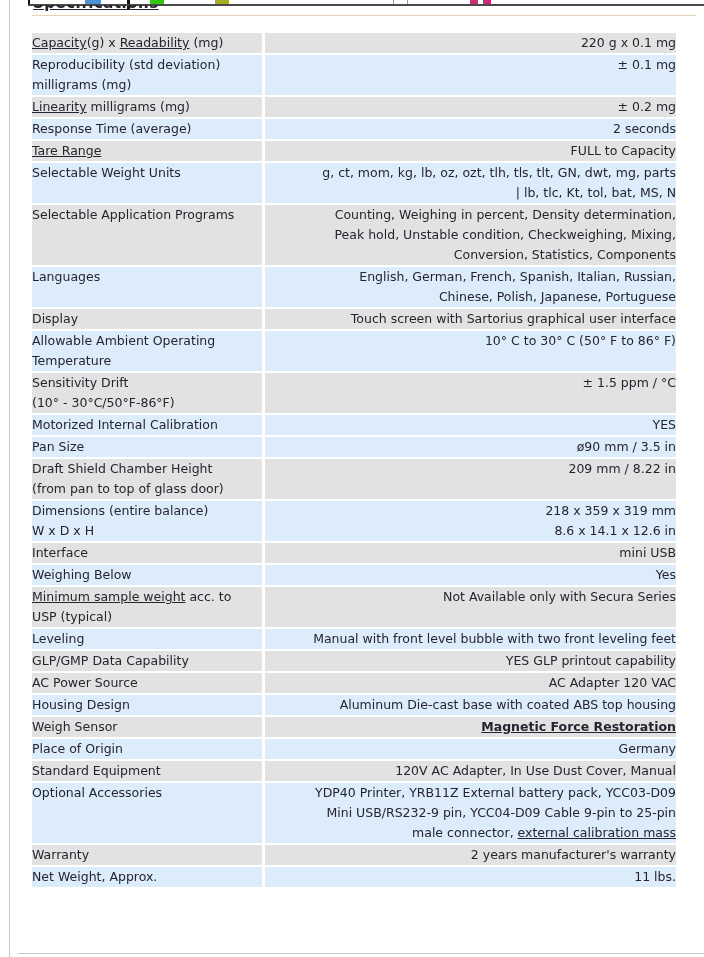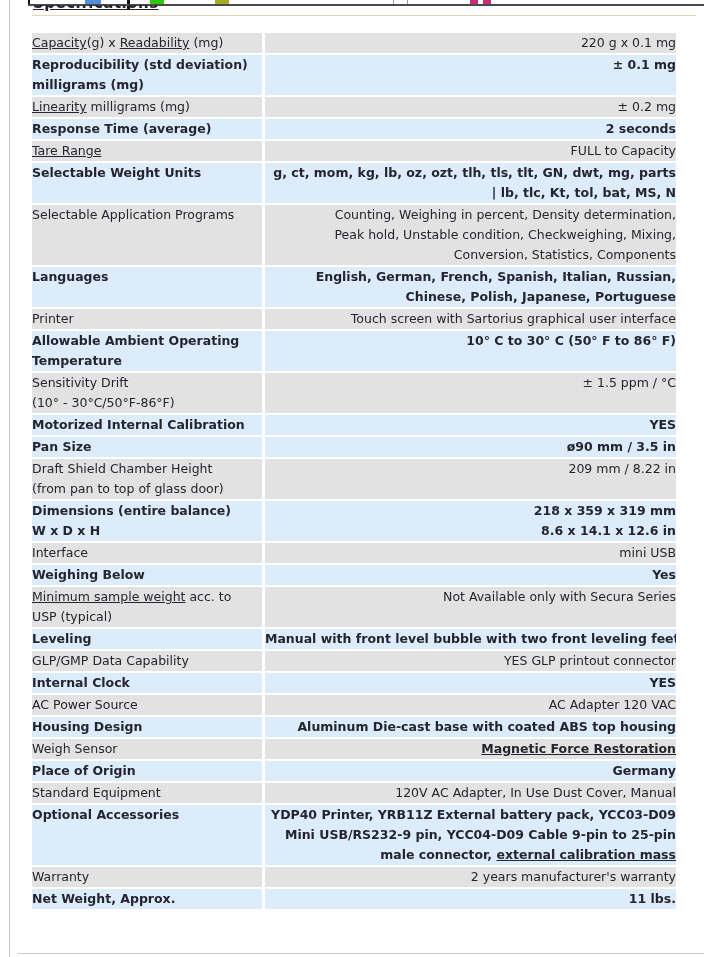--- a/index.html
+++ b/index.html
@@ -33,21 +33,21 @@
   
   table.specs {
     position:absolute; left:29px; top:31px; width:650px;
     border-collapse:separate; border-spacing:3px 2px; table-layout:fixed;
     font-size:12.5px; line-height:20px;
   }
   table.specs td { padding:0 0; vertical-align:top; white-space:nowrap; overflow:hidden; }
   td.label { width:230px; text-align:left; }
   td.value { text-align:right; }
   tr.gray td { background:var(--row-gray,#e2e2e2); }
-  tr.blue td { background:var(--row-blue,#dcecfb);font-weight:bold; }
+  tr.blue td { background:var(--row-blue,#dcecfb); }
   a.spec-link { color:inherit; text-decoration:underline; cursor:pointer; }
   .bold { font-weight:bold; }
 </style>
 </head>
 <body>
 
 <div class="left-rule"></div>
 
 <div>
   <div class="ticon i-blue" style="background: rgb(78, 143, 216);"></div>
@@ -94,21 +94,21 @@
       </tr>
       <tr class="gray">
         <td class="label"><span>Selectable Application Programs</span></td>
         <td class="value"><span>Counting, Weighing in percent, Density determination,</span><br><span>Peak hold, Unstable condition, Checkweighing, Mixing,</span><br><span>Conversion, Statistics, Components</span></td>
       </tr>
       <tr class="blue">
         <td class="label"><span>Languages</span></td>
         <td class="value"><span>English, German, French, Spanish, Italian, Russian,</span><br><span>Chinese, Polish, Japanese, Portuguese</span></td>
       </tr>
       <tr class="gray">
-        <td class="label"><span>Printer</span></td>
+        <td class="label"><span>Display</span></td>
         <td class="value"><span>Touch screen with Sartorius graphical user interface</span></td>
       </tr>
       <tr class="blue">
         <td class="label"><span>Allowable Ambient Operating</span><br><span>Temperature</span></td>
         <td class="value"><span>10° C to 30° C (50° F to 86° F)</span></td>
       </tr>
       <tr class="gray">
         <td class="label"><span>Sensitivity Drift</span><br><span>(10° - 30°C/50°F-86°F)</span></td>
         <td class="value"><span>± 1.5 ppm / °C</span></td>
       </tr>
@@ -139,25 +139,21 @@
       <tr class="gray">
         <td class="label"><a class="spec-link" href="#">Minimum sample weight</a><span> acc. to</span><br><span>USP (typical)</span></td>
         <td class="value"><span>Not Available only with Secura Series</span></td>
       </tr>
       <tr class="blue">
         <td class="label"><span>Leveling</span></td>
         <td class="value"><span>Manual with front level bubble with two front leveling feet</span></td>
       </tr>
       <tr class="gray">
         <td class="label"><span>GLP/GMP Data Capability</span></td>
-        <td class="value"><span>YES GLP printout connector</span></td>
-      </tr>
-      <tr class="blue">
-        <td class="label"><span>Internal Clock</span></td>
-        <td class="value"><span>YES</span></td>
+        <td class="value"><span>YES GLP printout capability</span></td>
       </tr>
       <tr class="gray">
         <td class="label"><span>AC Power Source</span></td>
         <td class="value"><span>AC Adapter 120 VAC</span></td>
       </tr>
       <tr class="blue">
         <td class="label"><span>Housing Design</span></td>
         <td class="value"><span>Aluminum Die-cast base with coated ABS top housing</span></td>
       </tr>
       <tr class="gray">

